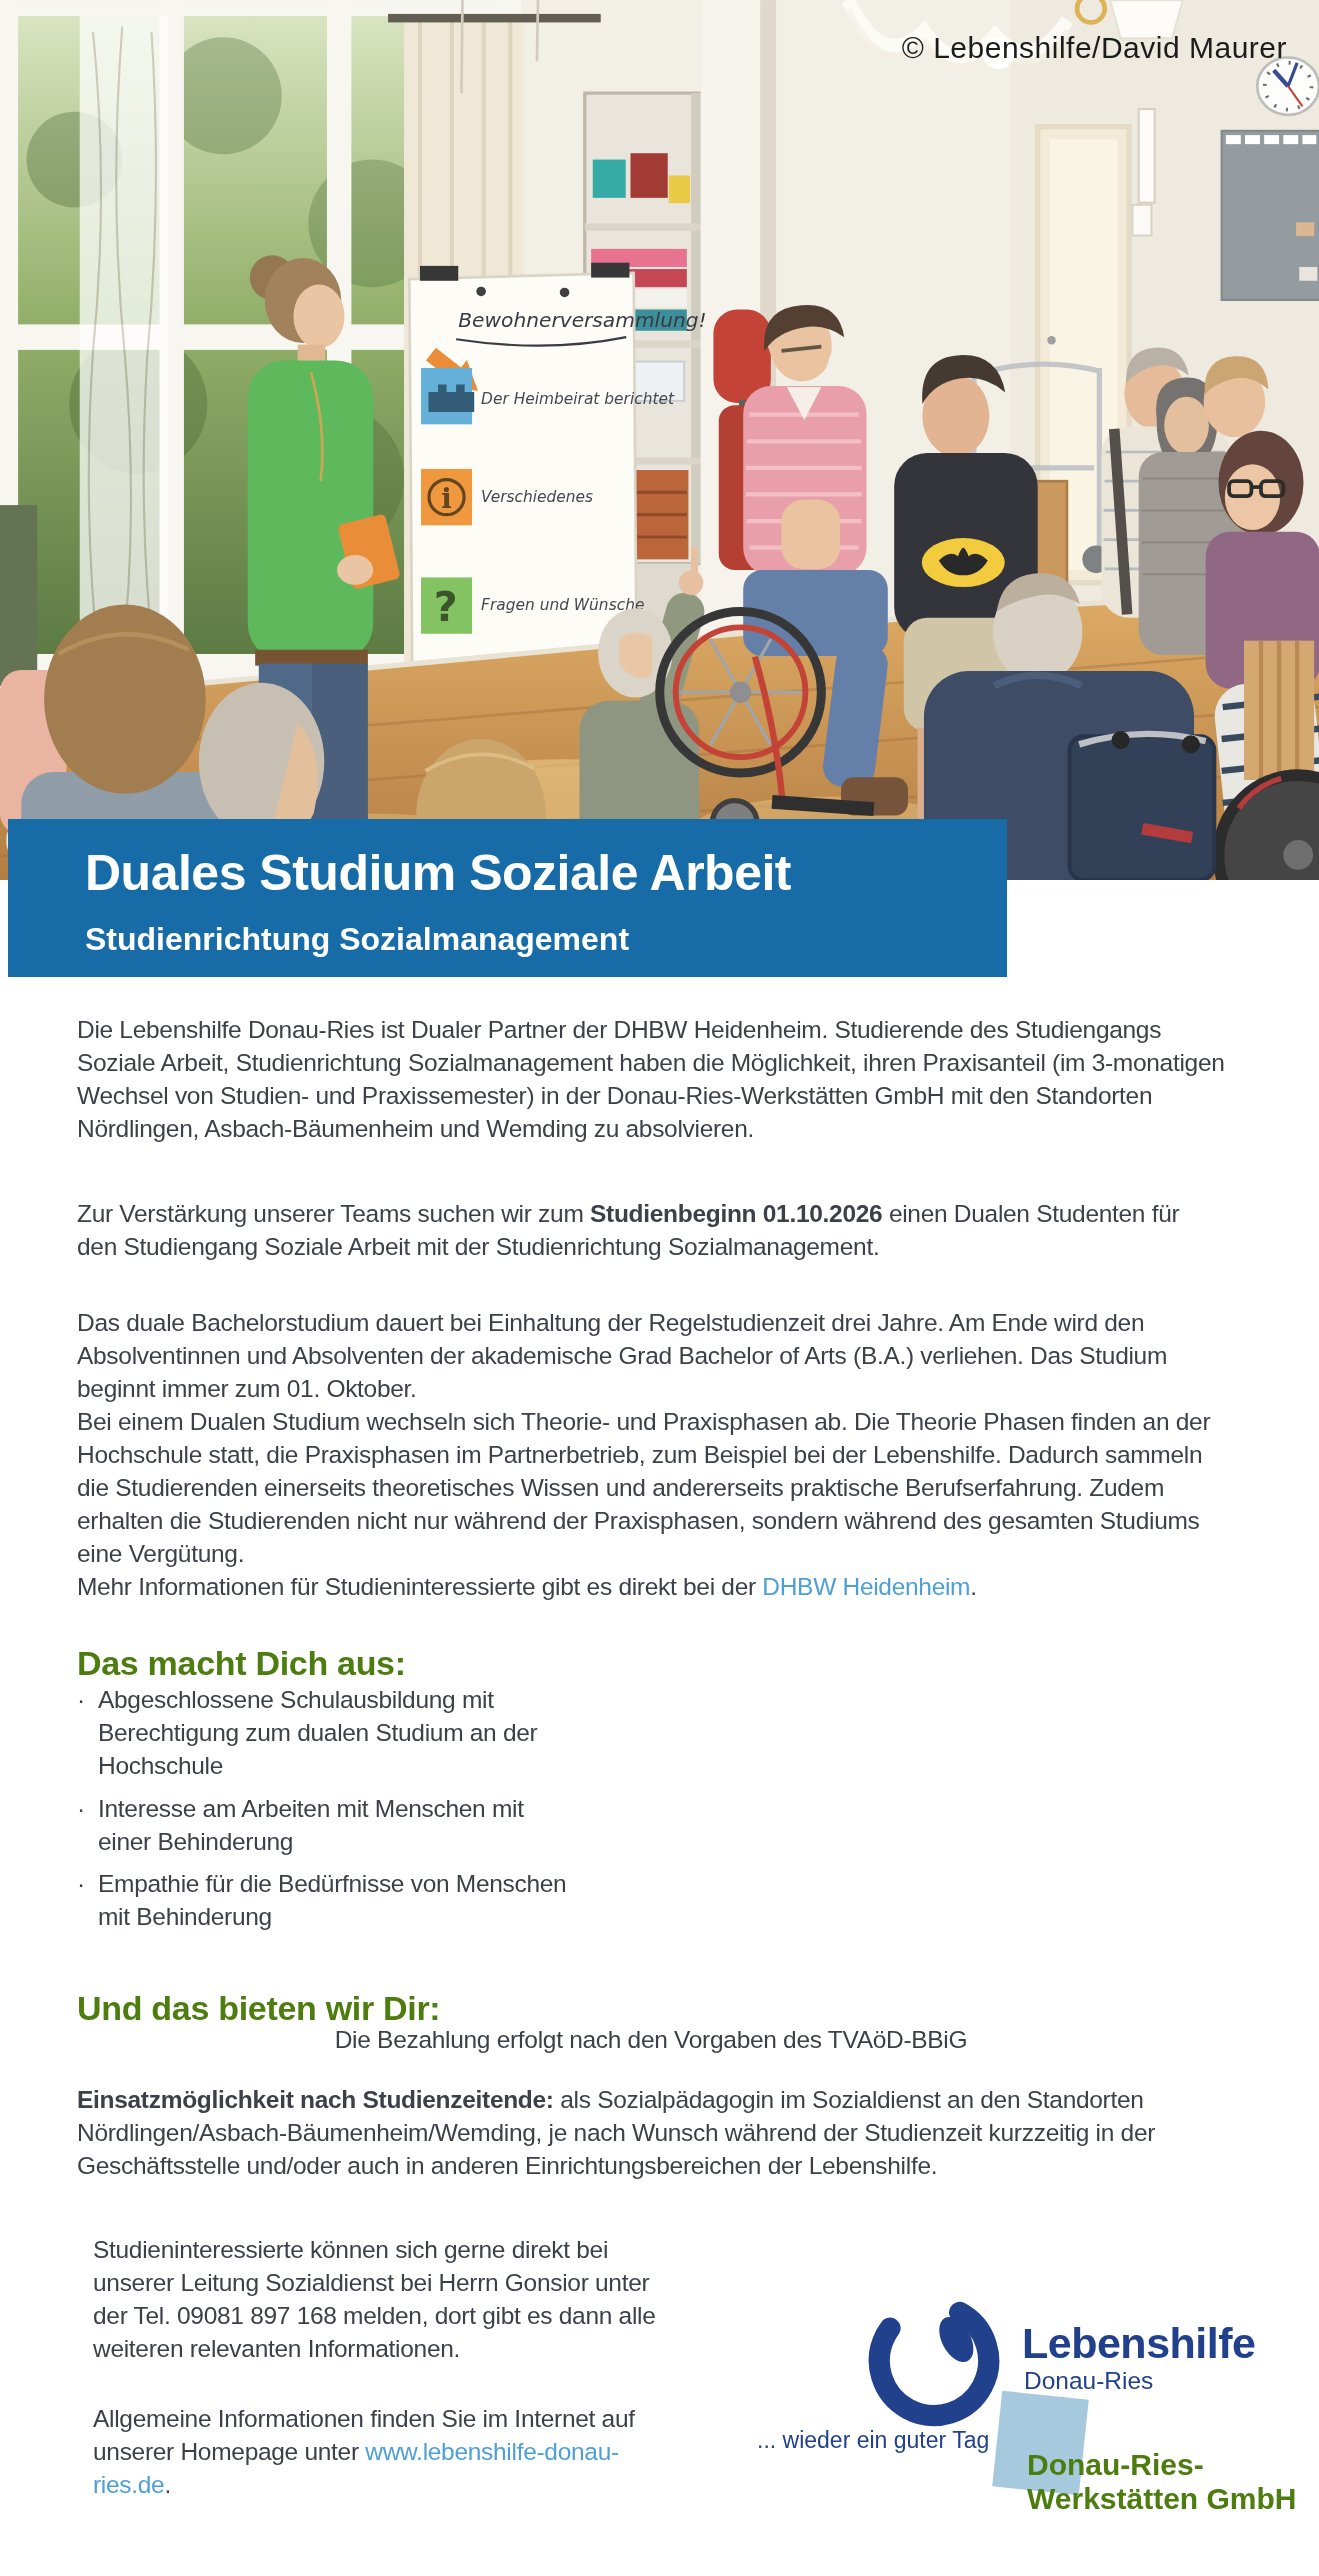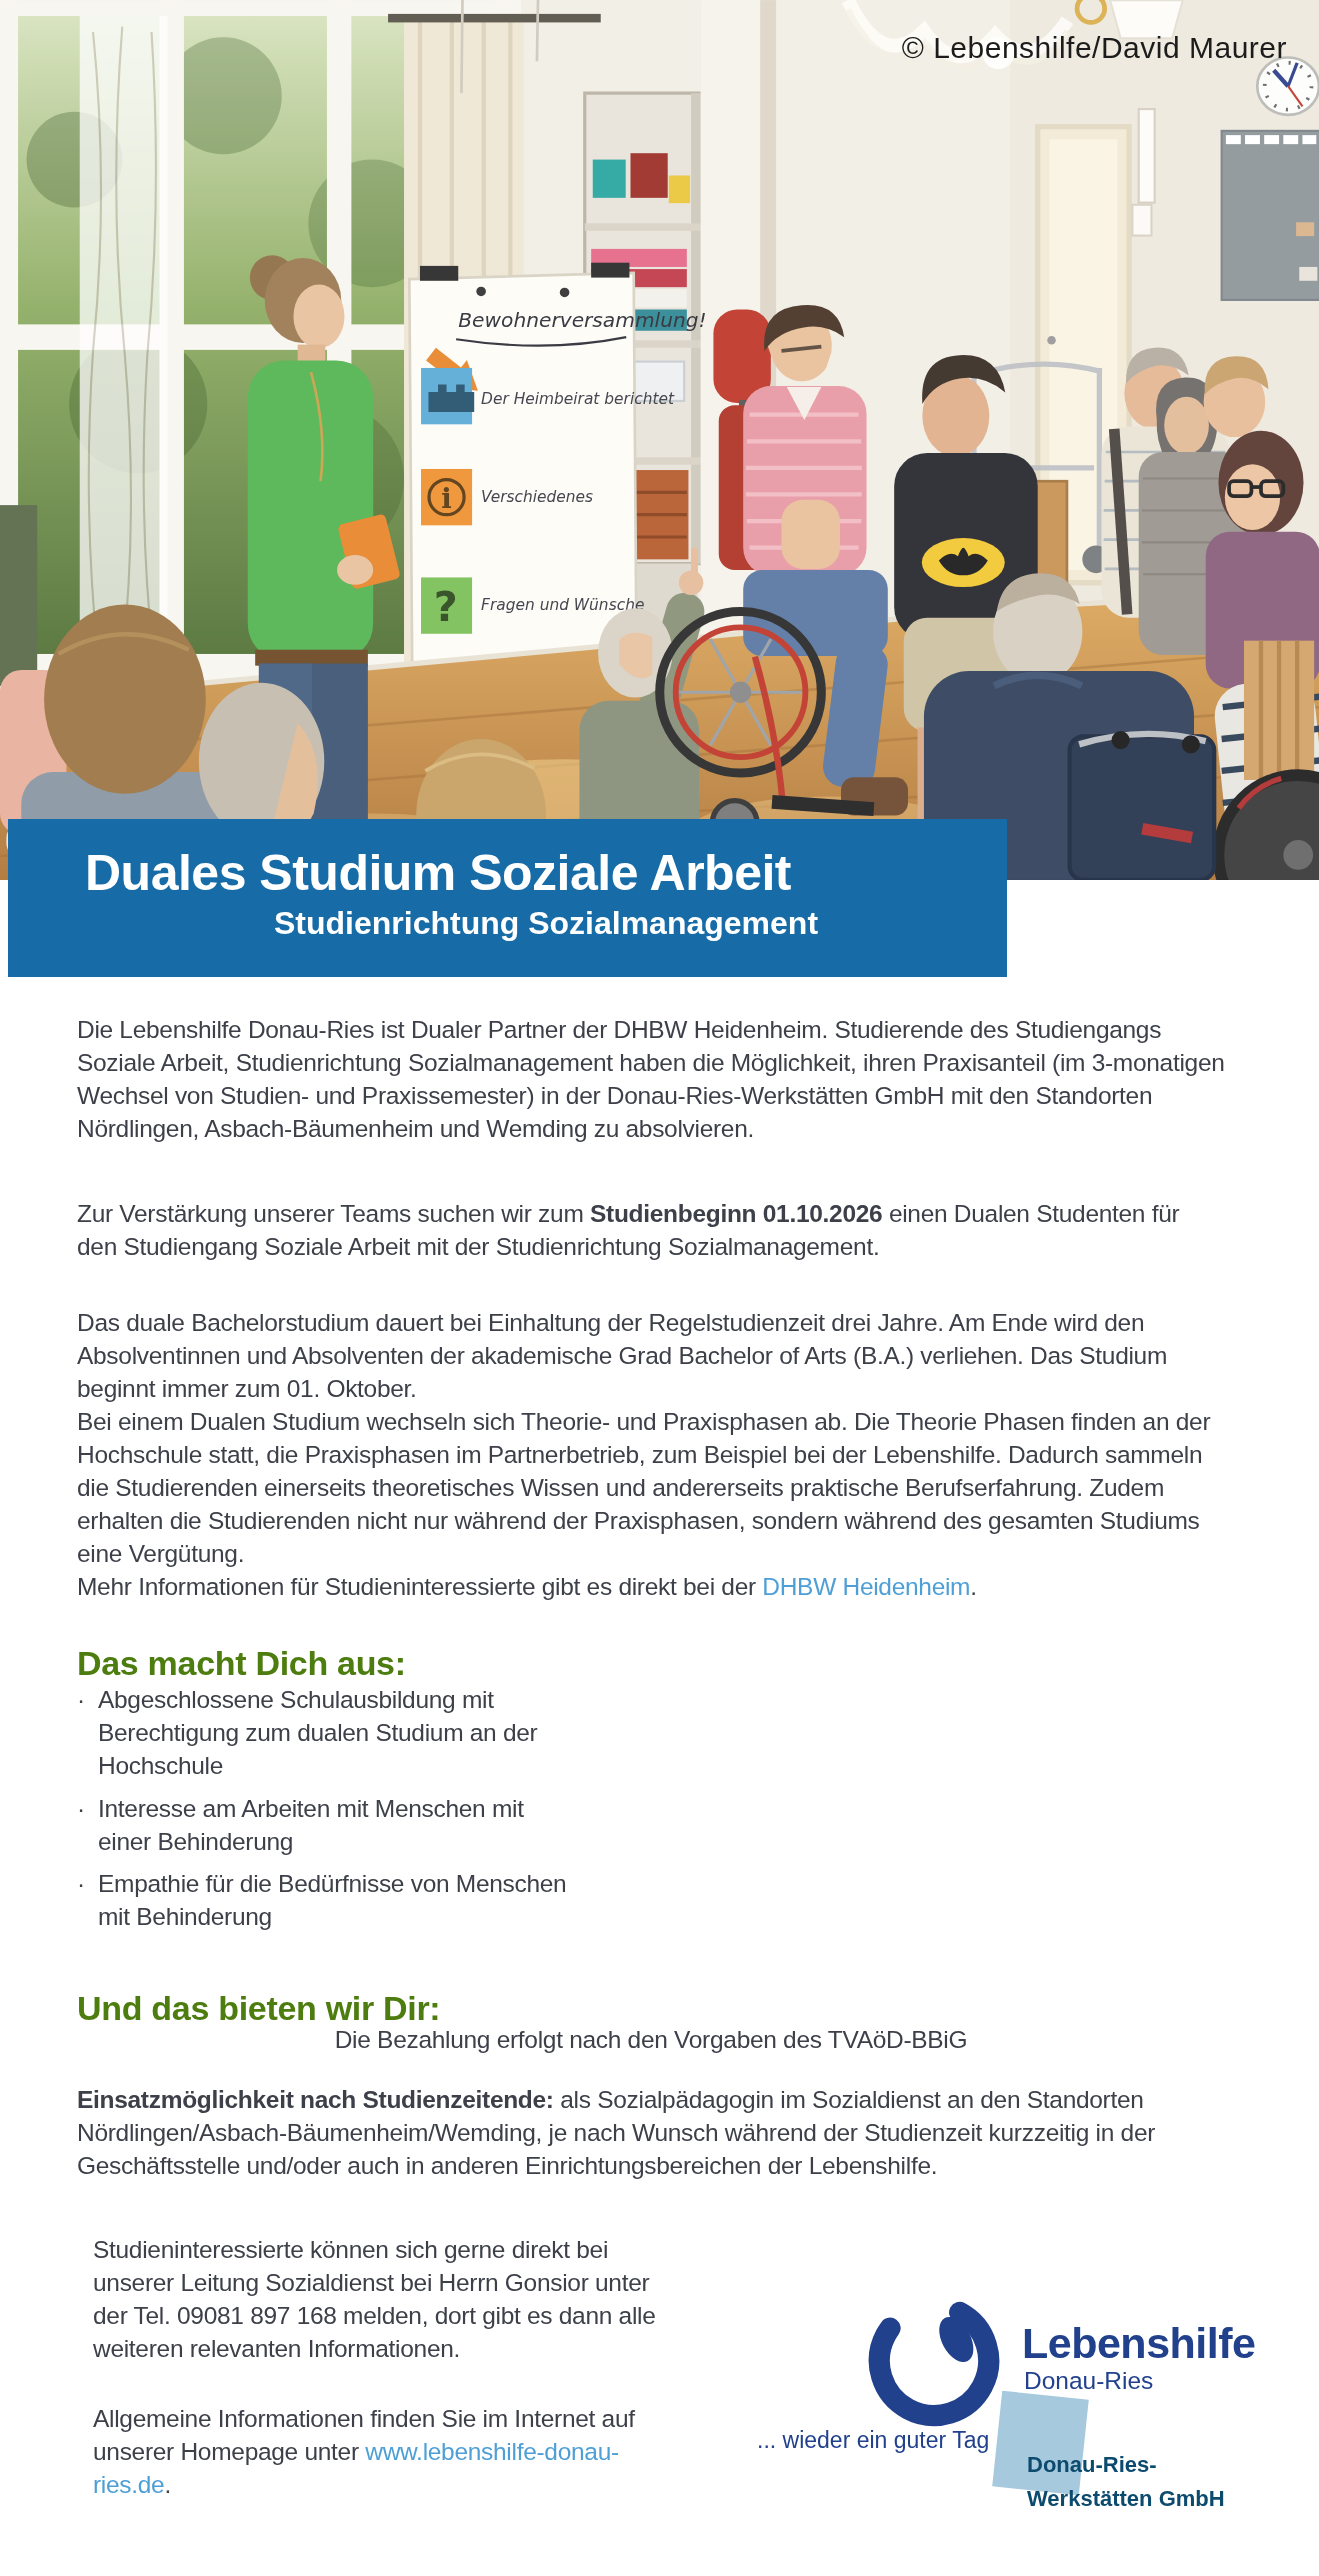--- a/index.html
+++ b/index.html
@@ -7,39 +7,39 @@
         font-family:"Liberation Sans",sans-serif;color:#3d4049;}
   
   .photo{position:absolute;left:0;top:0;width:1320px;height:880px;overflow:hidden;}
   .photo svg{display:block;}
   .credit{position:absolute;top:31px;right:33px;font-size:30px;letter-spacing:0.5px;
           color:#1c1c1c;font-weight:400;}
   
   .banner{position:absolute;left:8px;top:819px;width:999px;height:158px;background:#176ca7;
           box-sizing:border-box;padding:26.6px 0 0 77px;color:#ffffff;}
   .banner .title{font-size:50px;font-weight:700;letter-spacing:-0.5px;line-height:55px;}
-  .banner .subtitle{font-size:32px;font-weight:700;margin-top:4px;text-align:center;}
+  .banner .subtitle{font-size:32px;font-weight:700;margin-top:20px;}
   
   .tb{position:absolute;left:77px;font-size:24.5px;line-height:33px;letter-spacing:-0.3px;}
   .w-full{width:1148px;}
   .w-narrow{width:577px;margin-left:16px;}
   .h-blue{font-size:34px;font-weight:700;color:#4d7c0f;letter-spacing:-0.3px;}
   a.lnk{color:#4d9fd6;text-decoration:none;}
   b{font-weight:700;}
   .bullets{width:500px;}
   .bullet{display:flex;margin-bottom:9.6px;}
   .bullet .dot{width:21px;flex:0 0 21px;text-align:left;}
   
   .logo-mark{position:absolute;left:865px;top:2282px;}
   .brand{position:absolute;left:1022px;top:2319px;font-size:43px;font-weight:700;color:#21418d;letter-spacing:-0.5px;}
   .brand-sub{position:absolute;left:1024px;top:2367px;font-size:24.5px;color:#21418d;}
   .tagline{position:absolute;left:757px;top:2427px;font-size:23px;color:#21418d;}
   .bluesq{position:absolute;left:997px;top:2395px;width:87px;height:96px;background:#a6c9de;
           transform:rotate(6deg);}
-  .company{position:absolute;left:1027px;top:2448px;font-size:22px;line-height:34px;font-weight:700;color:#0c4a6e;}
+  .company{position:absolute;left:1027px;top:2448px;font-size:30px;line-height:34px;font-weight:700;color:#4d7c0f;}
 </style>
 </head>
 <body>
 
 <div class="page">
 
   <div class="photo">
     <svg width="1320" height="880" viewBox="0 0 2483 1655">
       <defs>
         <linearGradient id="gGreen" x1="0" y1="0" x2="0" y2="1">

